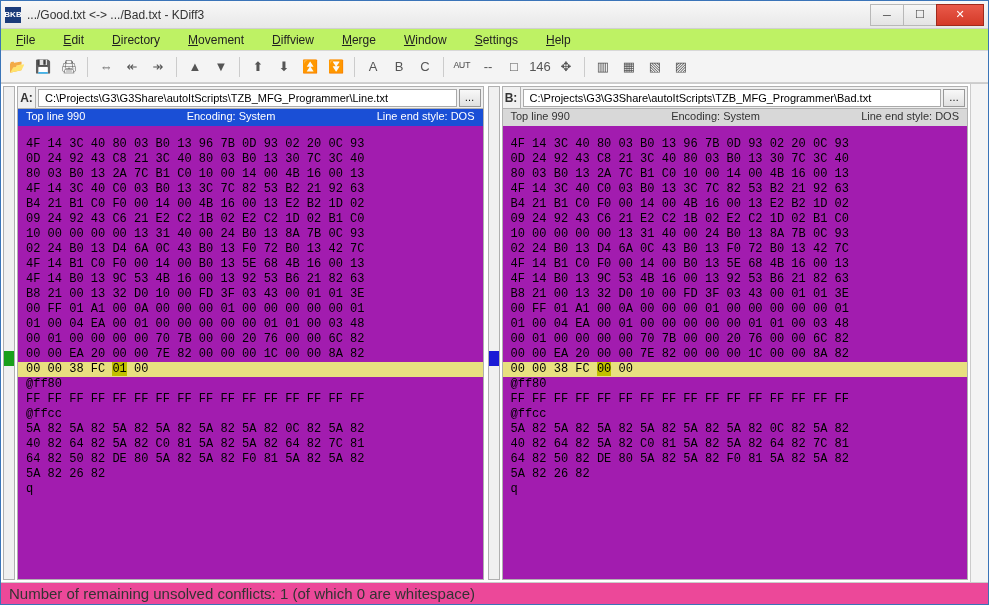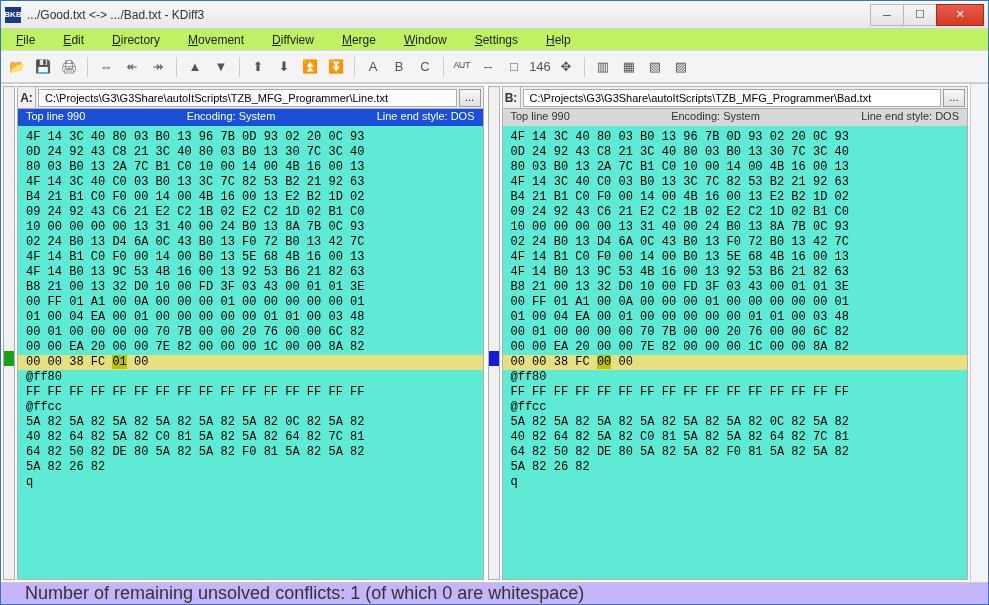--- a/index.html
+++ b/index.html
@@ -21,28 +21,28 @@
   .pane { flex:1; display:flex; flex-direction:column; border:1px solid #b0b0b0; margin:2px; overflow:hidden; }
   .pane-header { height:22px; display:flex; align-items:center; background:#f0f0f0; border-bottom:1px solid #b0b0b0; }
   .pane-label { width:18px; text-align:center; font-weight:bold; color:#333; border-right:1px solid #b0b0b0; height:100%; display:flex; align-items:center; justify-content:center; }
   .pane-path { flex:1; padding:0 6px; background:#fff; border:1px solid #aaa; height:18px; margin:0 2px; font-size:11px; display:flex; align-items:center; overflow:hidden; white-space:nowrap; }
   .pane-more { width:22px; height:18px; border:1px solid #999; background:linear-gradient(#f8f8f8,#e0e0e0); font-size:10px; display:flex; align-items:center; justify-content:center; margin-right:2px; }
   .info-bar { height:17px; display:flex; font-size:11px; color:#fff; }
   .info-bar.active { background:#1a4fd6; color:#fff; }
   .info-bar.inactive { background:#d8d8d8; color:#333; }
   .info-bar span { padding:1px 8px; }
   .info-bar .enc { flex:1; text-align:center; }
-  .content { flex:1; background:#5eead4; font-family:"Courier New",monospace; font-size:12px; line-height:15px; padding:4px 0; overflow:hidden; white-space:pre; }
+  .content { flex:1; background:#a21caf; font-family:"Courier New",monospace; font-size:12px; line-height:15px; padding:11px 0; overflow:hidden; white-space:pre; }
   .line { padding:0 8px; color:#000; height:15px; }
   .line.highlight { background:#e8e080; }
   .diff-char { background:#c0c000; }
   .gutter { width:12px; background:#f0f0f0; border:1px solid #b0b0b0; margin:2px 0 2px 2px; display:flex; flex-direction:column; }
   .gutter-block { width:100%; height:15px; }
   .overview { width:18px; background:#f4f4f4; border-left:1px solid #ccc; }
-  .statusbar { height:22px; background:#c4b5fd; border-top:1px solid #ccc; display:flex; align-items:center; padding:0 24px; color:#333; font-size:18px; }
+  .statusbar { height:22px; background:#ec4899; border-top:1px solid #ccc; display:flex; align-items:center; padding:0 8px; color:#333; font-size:15px; }
 </style>
 </head>
 <body>
 
 <div class="window">
 
   <div class="titlebar">
     <div class="icon-app">BKB</div>
     <div class="title">.../Good.txt &lt;-&gt; .../Bad.txt - KDiff3</div>
     <div class="win-controls">

